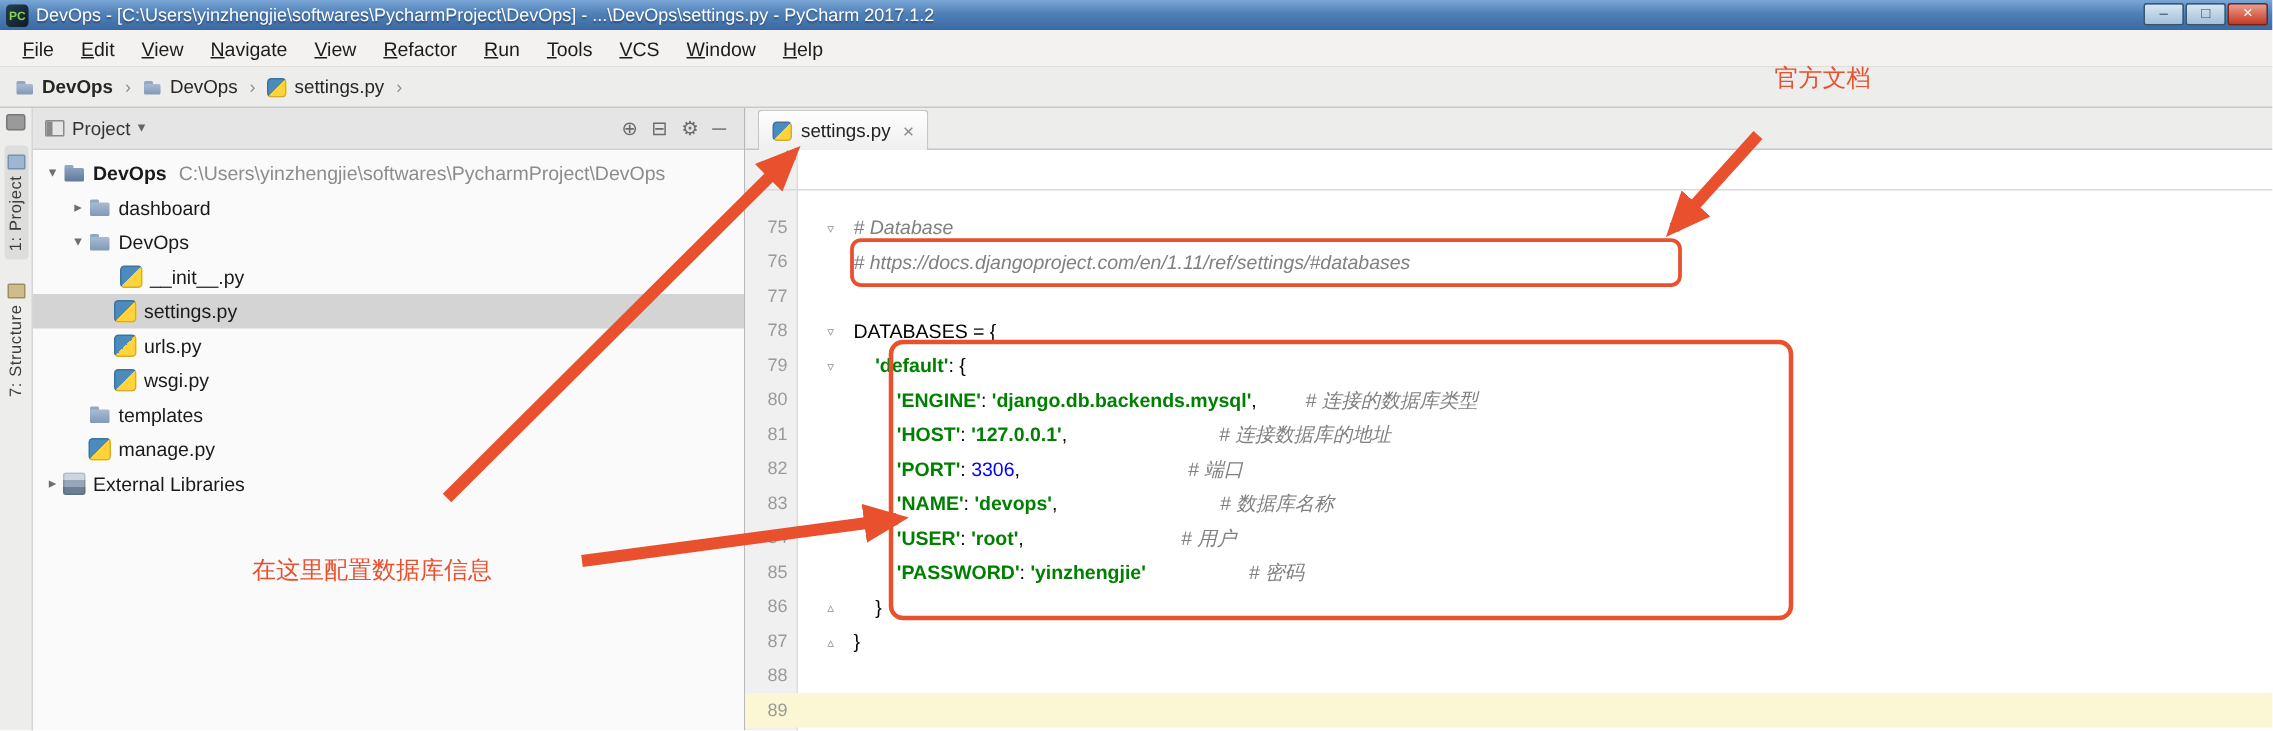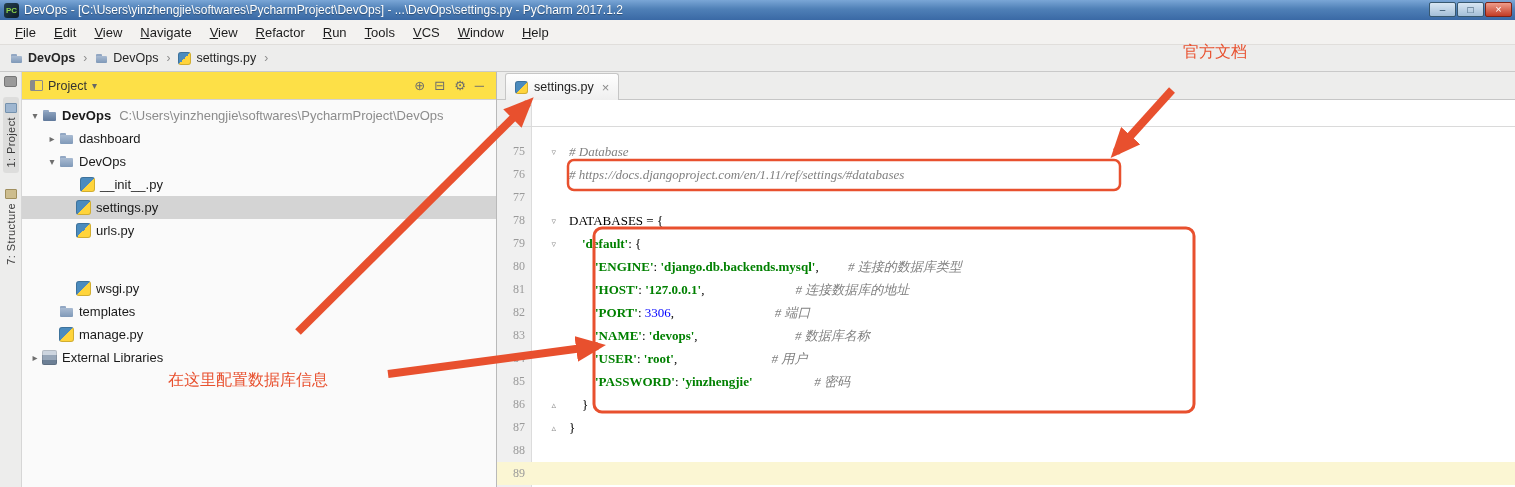--- a/index.html
+++ b/index.html
@@ -43,21 +43,21 @@
   .vtab{display:flex;flex-direction:column;align-items:center;gap:4px;padding:6px 2px;border-radius:3px;
         color:#3c3c3c;font-size:11px}
   .vtab.active{background:#dddddc}
   .vtab-label{writing-mode:vertical-rl;transform:rotate(180deg);white-space:nowrap;letter-spacing:.4px}
   .vtab-icon{width:12px;height:10px;background:#9eb6d0;border:1px solid #7491ad;border-radius:1px;flex:none}
   .vtab-icon.structure{background:#cdbd8e;border-color:#a08f5e}
 
   
   .project-panel{width:475px;background:#fafafa;border-right:1px solid #b9b9b9;display:flex;flex-direction:column;
                  overflow:hidden;flex:none}
-  .panel-header{height:28px;background:#fde047;border-bottom:1px solid #d2d2d2;display:flex;align-items:center;
+  .panel-header{height:28px;background:#e5e5e5;border-bottom:1px solid #d2d2d2;display:flex;align-items:center;
                 padding:0 8px;font-size:12.5px;color:#333;gap:5px;flex:none}
   .ph-icon{width:13px;height:11px;border:1px solid #8a8a8a;border-radius:1px;position:relative;flex:none}
   .ph-icon::before{content:'';position:absolute;left:0;top:0;bottom:0;width:4px;background:#8a8a8a}
   .ph-caret{color:#666;font-size:10px}
   .ph-spacer{flex:1}
   .ph-buttons{display:flex;align-items:center;gap:9px;padding-right:4px}
   .ph-btn{color:#6c6c6c;font-size:13px;line-height:1}
 
   .tree{flex:1;padding-top:4px;font-size:13px;color:#1a1a1a;overflow:hidden}
   .tree-row{height:23px;display:flex;align-items:center;white-space:nowrap;overflow:hidden}
@@ -82,21 +82,21 @@
 
   
   .editor{flex:1;display:flex;flex-direction:column;min-width:0}
   .tabbar{height:28px;background:#ededec;border-bottom:1px solid #c6c6c6;display:flex;align-items:flex-end;
           padding-left:8px;flex:none}
   .tab{height:27px;display:flex;align-items:center;gap:6px;padding:0 9px;background:linear-gradient(#fefefe,#efefef);
        border:1px solid #c6c6c6;border-bottom:none;border-radius:3px 3px 0 0;font-size:12.5px;color:#222;
        margin-bottom:-1px;position:relative;z-index:1}
   .tab-close{color:#8a8a8a;font-size:13px;margin-left:2px}
 
-  .editor-body{flex:1;position:relative;background:#fff;font-family:Liberation Serif, serif}
+  .editor-body{flex:1;position:relative;background:#fff;font-family:Liberation Sans, sans-serif}
   .editor-body::before{content:'';position:absolute;left:0;top:0;bottom:0;width:34px;background:#f0f0f0;
                        border-right:1px solid #dcdcdc}
   .editor-spacer{height:40px;position:relative}
   .spacer-line{position:absolute;left:0;right:0;top:26px;height:1px;background:#dadada}
   .code-line{height:23px;display:flex;position:relative}
   .code-line.current{background:#fbf6d3}
   .num-cell{width:34px;flex:none;text-align:right;padding-right:6px;font-size:12px;color:#9a9a9a;line-height:23px}
   .fold-cell{width:30px;flex:none;position:relative}
   .fold-mark{position:absolute;right:5px;top:50%;transform:translateY(-50%);color:#8f8f8f;font-size:9px}
   .code-cell{flex:1;white-space:pre;font-size:13px;line-height:23px;padding-left:8px;overflow:hidden}
@@ -214,21 +214,21 @@
           <div class="tree-row selected" style="padding-left: 40px;">
             <span class="tree-arrow"></span>
             <span class="ico ico-python"></span>
             <span class="tree-label">settings.py</span>
           </div>
           <div class="tree-row" style="padding-left: 40px;">
             <span class="tree-arrow"></span>
             <span class="ico ico-python"></span>
             <span class="tree-label">urls.py</span>
           </div>
-          <div class="tree-row" style="padding-left: 40px; margin-top: 35px;">
+          <div class="tree-row" style="padding-left: 40px;">
             <span class="tree-arrow"></span>
             <span class="ico ico-python"></span>
             <span class="tree-label">wsgi.py</span>
           </div>
           <div class="tree-row" style="padding-left: 23px;">
             <span class="tree-arrow"></span>
             <span class="ico ico-folder"></span>
             <span class="tree-label">templates</span>
           </div>
           <div class="tree-row" style="padding-left: 23px;">

